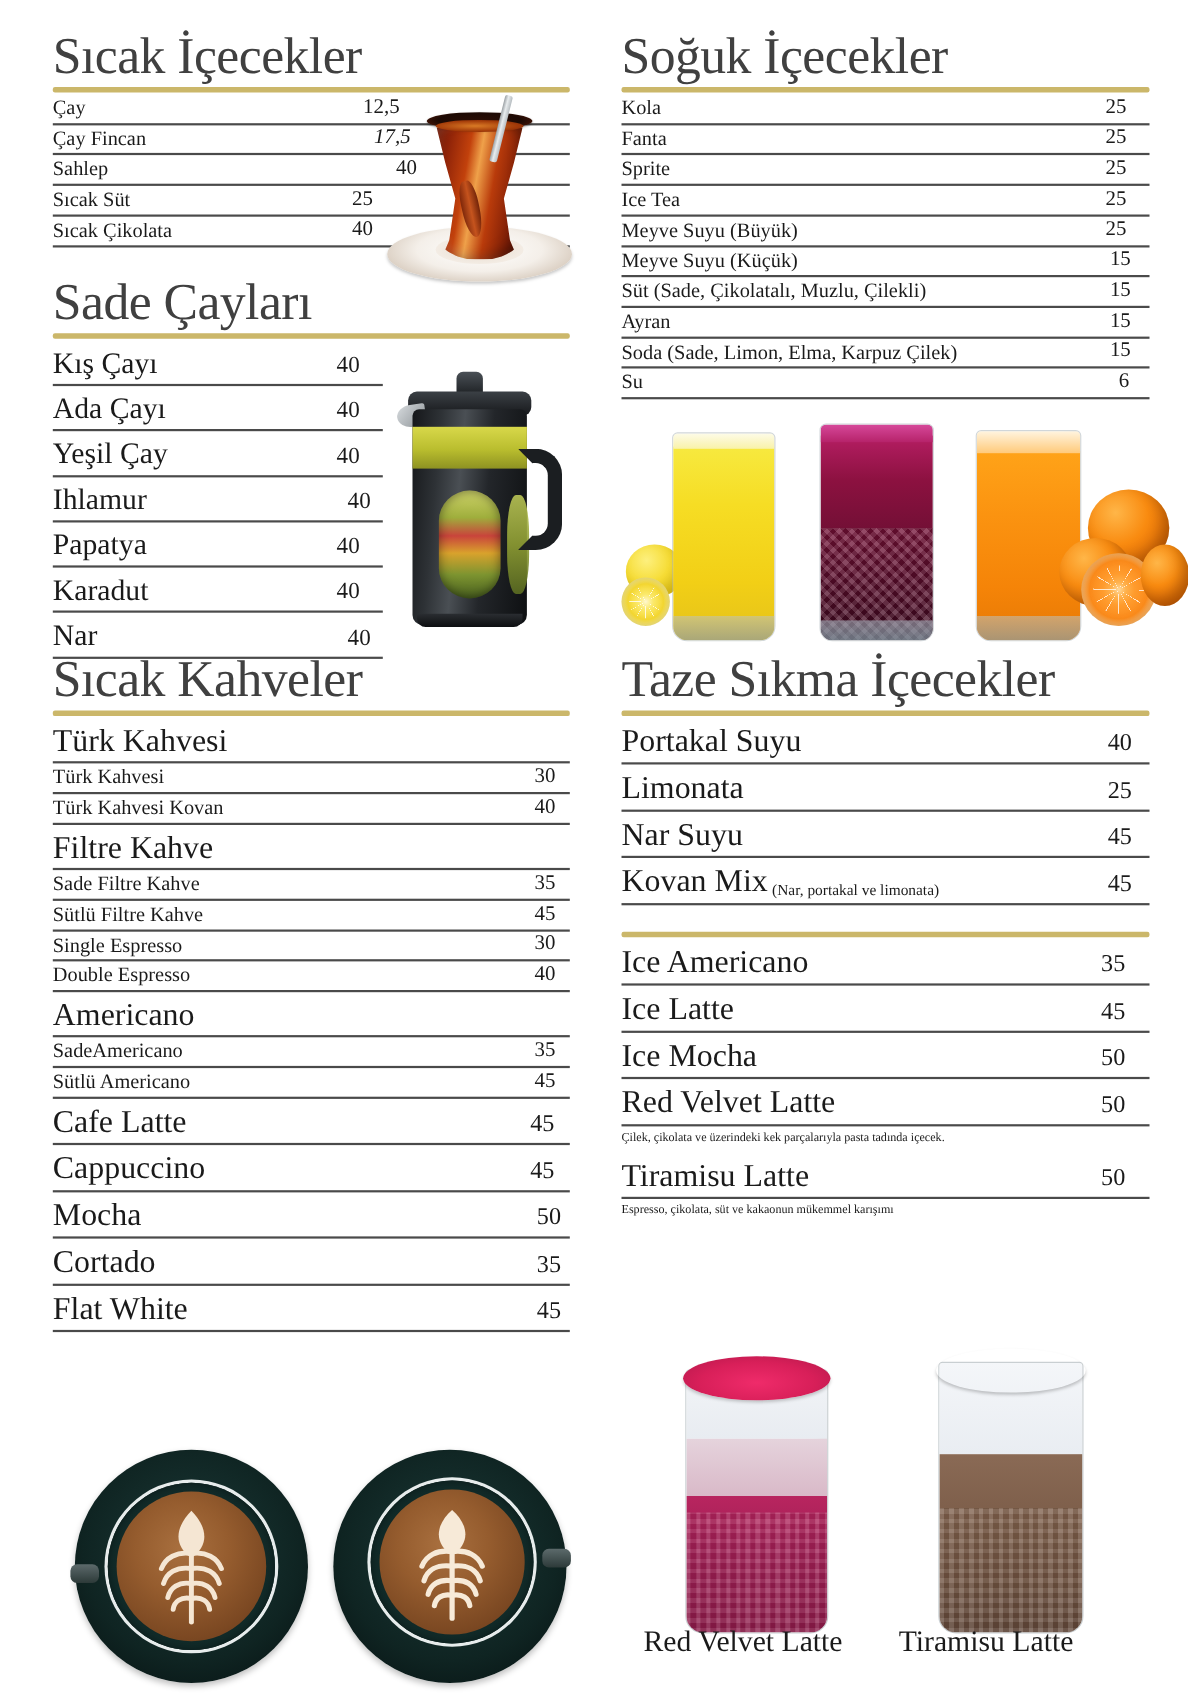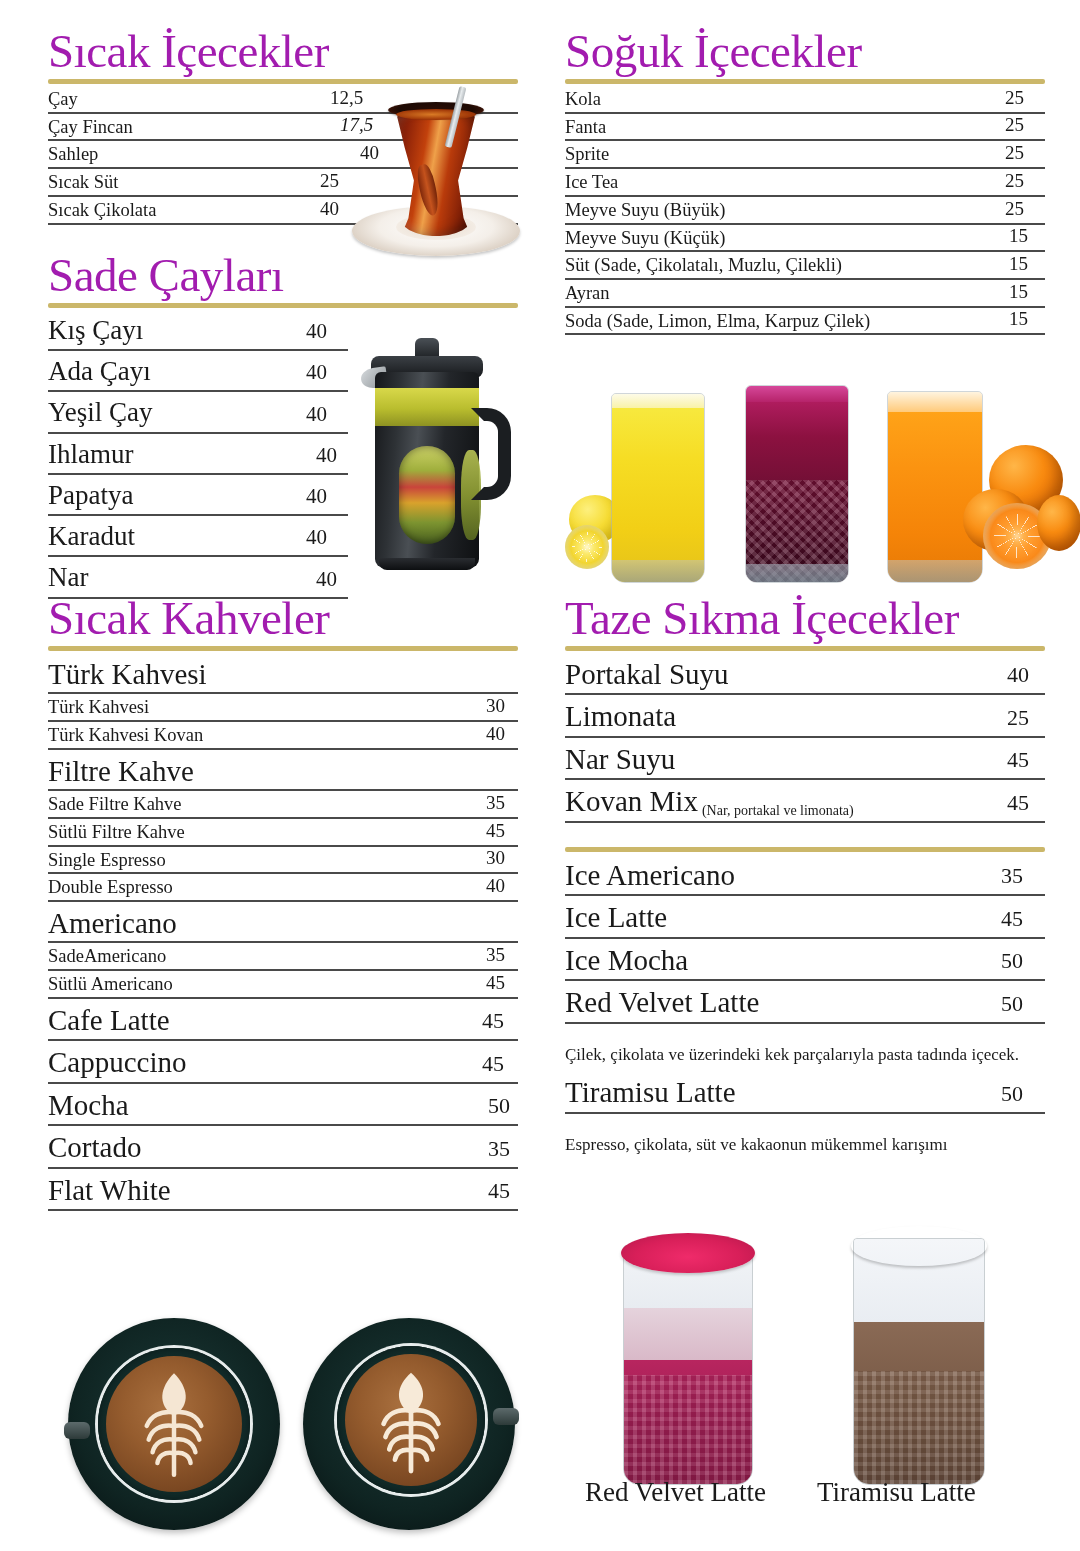--- a/index.html
+++ b/index.html
@@ -21,21 +21,21 @@
   .col {
     position: absolute;
     top: 0;
     width: 480px;
   }
   .col-left  { left: 48px; }
   .col-right { left: 565px; }
 
   
   .sec-head {
-    color: #a21caf;
+    color: #404040;
     font-weight: 400;
     line-height: 1.0;
     letter-spacing: -0.5px;
     margin: 0;
     white-space: nowrap;
   }
   .sec-head.big   { font-size: 47px; }
   .gold-rule {
     height: 5px;
     background: #CBB76A;
@@ -91,23 +91,23 @@
 
   
   .grp {
     font-size: 29px;
     padding: 6px 0 2px;
     line-height: 1.08;
     border-bottom: 2px solid #4a4a4a;
     white-space: nowrap;
   }
   .desc {
-    font-size: 17px;
+    font-size: 11px;
     line-height: 1.25;
-    padding: 20px 0 6px;
+    padding: 4px 0 6px;
     max-width: 470px;
   }
 
   
   .img { position: absolute; }
 
   
   .tea-wrap { width: 175px; height: 165px; }
   .saucer {
     position: absolute; left: 4px; bottom: 4px;
@@ -632,20 +632,26 @@
           <span class="nm">Ayran</span>
           <span class="pr" style="left:444px;">15</span>
         </div>
           </div>
         <div class="row sz-sm">
             <div class="row-inner">
           <span class="nm">Soda (Sade, Limon, Elma, Karpuz Çilek)</span>
           <span class="pr" style="left:444px;">15</span>
         </div>
           </div>
+        <div class="row sz-sm">
+            <div class="row-inner">
+          <span class="nm">Su</span>
+          <span class="pr" style="left:452px;">6</span>
+        </div>
+          </div>
       </div>
     </div>
 
     <div class="img" style="left:0px; top:385px; width:515px; height:205px;">
 
       <div class="lemon-whole" style="left:4px; top:110px; width:52px; height:48px;"></div>
       <div class="lemon-cut" style="left:0px; top:140px; width:44px; height:44px;"></div>
 
       <div class="juice-glass" style="left:46px; top:8px; width:94px; height:190px;">
         <div class="jg" style="inset:0;">

